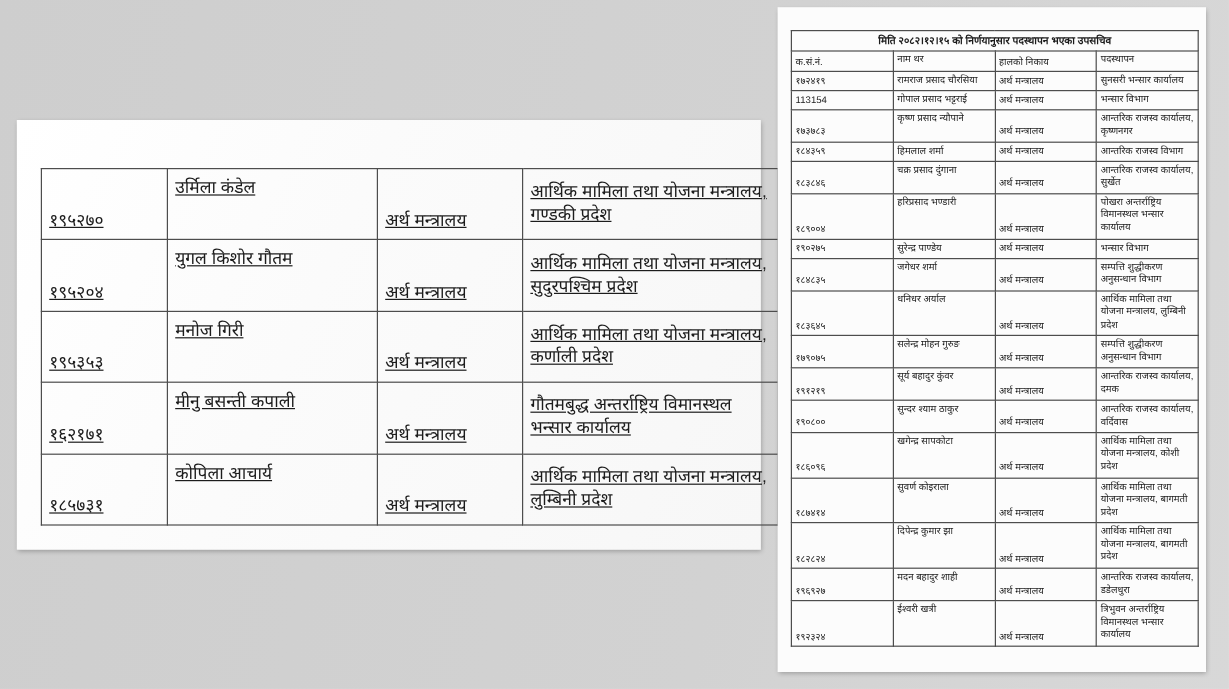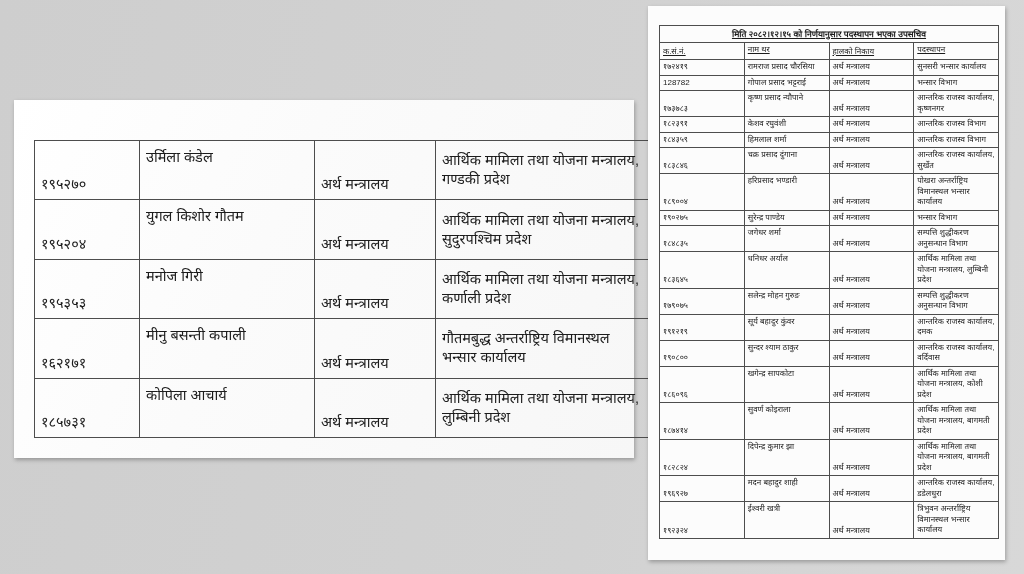--- a/index.html
+++ b/index.html
@@ -43,21 +43,21 @@
   
   #left-table {
     position: absolute;
     left: 20px;
     top: 40px;
     width: 582px;
     height: 298px;
     font-size: 14.5px;
     line-height: 19px;
   }
-  #left-table td { padding: 2px 6px; }
+  #left-table td { padding: 2px 6px; text-decoration: underline; }
   #left-table .c-serial  { width: 92px;  vertical-align: bottom; padding-bottom: 5px; }
   #left-table .c-name    { width: 162px; vertical-align: top;    padding-top: 7px; }
   #left-table .c-agency  { width: 108px; vertical-align: bottom; padding-bottom: 5px; }
   #left-table .c-posting { width: 200px; vertical-align: middle; }
   #left-table tr { height: 47px; }
   #left-table tr:nth-child(6) { height: 36px; }
   #left-table tr:nth-child(7) { height: 25px; }
   
   #right-table {
     position: absolute;
@@ -73,21 +73,21 @@
     text-align: center;
     font-size: 8.6px;
     font-weight: bold;
     vertical-align: middle;
     padding: 2px 0;
   }
   #right-table .c-serial  { width: 46px;  vertical-align: bottom; }
   #right-table .c-name    { width: 88px;  vertical-align: top; }
   #right-table .c-agency  { width: 60px;  vertical-align: bottom; }
   #right-table .c-posting { width: 132px; vertical-align: top; }
-  #right-table thead th { vertical-align: top; height: 12px; text-decoration: underline; }
+  #right-table thead th { vertical-align: top; height: 12px; }
 </style>
 </head>
 <body>
 
 <div class="page" id="left-page">
   <table id="left-table">
     <tbody id="left-tbody">
         <tr>
           <td class="c-serial">१९५२७०</td>
           <td class="c-name">उर्मिला कंडेल</td>
@@ -136,36 +136,30 @@
       </tr>
     </thead>
     <tbody id="right-tbody">
         <tr>
           <td class="c-serial">१७२४१९</td>
           <td class="c-name">रामराज प्रसाद चौरसिया</td>
           <td class="c-agency">अर्थ मन्त्रालय</td>
           <td class="c-posting">सुनसरी भन्सार कार्यालय</td>
         </tr>
         <tr>
-          <td class="c-serial">128782</td>
+          <td class="c-serial">113154</td>
           <td class="c-name">गोपाल प्रसाद भट्टराई</td>
           <td class="c-agency">अर्थ मन्त्रालय</td>
           <td class="c-posting">भन्सार विभाग</td>
         </tr>
         <tr>
           <td class="c-serial">१७३७८३</td>
           <td class="c-name">कृष्ण प्रसाद न्यौपाने</td>
           <td class="c-agency">अर्थ मन्त्रालय</td>
           <td class="c-posting">आन्तरिक राजस्व कार्यालय, कृष्णनगर</td>
-        </tr>
-        <tr>
-          <td class="c-serial">१८२३९१</td>
-          <td class="c-name">केशव रघुवंशी</td>
-          <td class="c-agency">अर्थ मन्त्रालय</td>
-          <td class="c-posting">आन्तरिक राजस्व विभाग</td>
         </tr>
         <tr>
           <td class="c-serial">१८४३५९</td>
           <td class="c-name">हिमलाल शर्मा</td>
           <td class="c-agency">अर्थ मन्त्रालय</td>
           <td class="c-posting">आन्तरिक राजस्व विभाग</td>
         </tr>
         <tr>
           <td class="c-serial">१८३८४६</td>
           <td class="c-name">चक्र प्रसाद दुंगाना</td>

